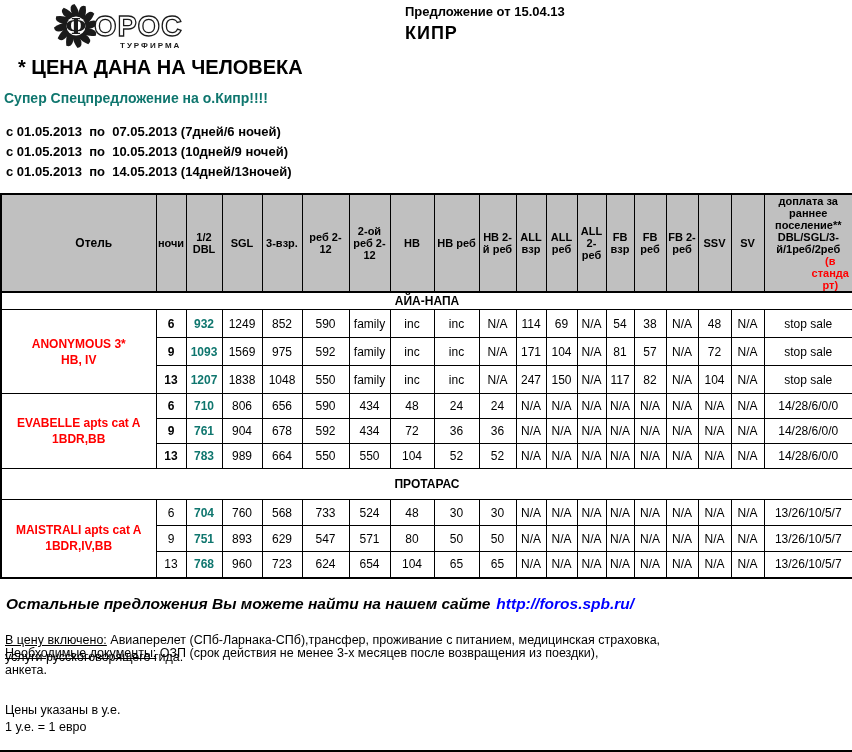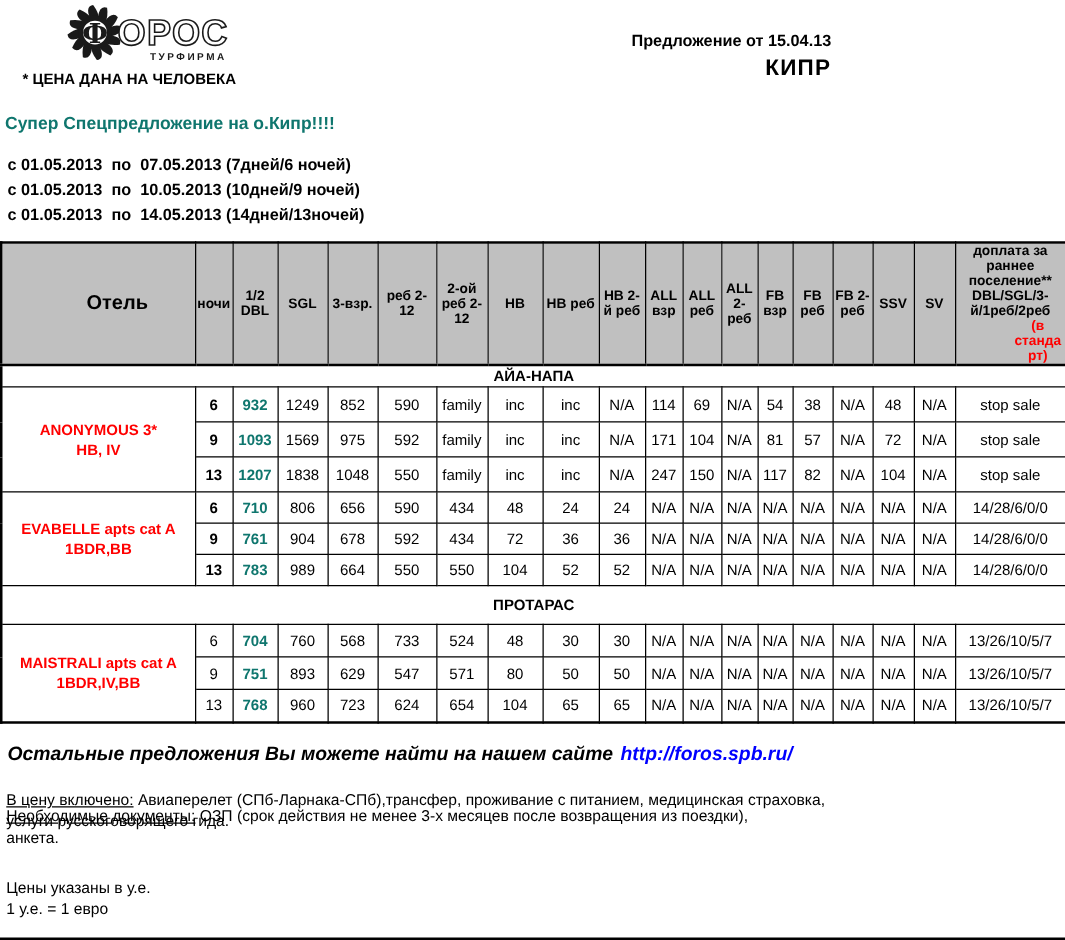--- a/index.html
+++ b/index.html
@@ -1,37 +1,37 @@
 <!DOCTYPE html>
 <html><head>
 <meta charset="utf-8">
 <style>
   html,body{margin:0;padding:0;background:#fff;}
   .page{position:relative;width:852px;height:752px;background:#fff;overflow:hidden;
         font-family:"Liberation Sans",sans-serif;color:#000;}
 
   
   .logo{position:absolute;left:50px;top:2px;}
-  .center-head{position:absolute;left:405px;top:25px;width:260px;text-align:right;}
+  .center-head{position:absolute;left:405px;top:4px;width:260px;text-align:left;}
   .offer-date{font-size:13px;font-weight:bold;}
   .country{font-size:18px;font-weight:bold;margin-top:4px;letter-spacing:1px;}
-  .per-person{position:absolute;left:18px;top:56px;font-size:12px;font-weight:bold;}
+  .per-person{position:absolute;left:18px;top:56px;font-size:20px;font-weight:bold;}
   .promo{position:absolute;left:4px;top:90px;font-size:14px;font-weight:bold;color:#0f766e;}
   .dates{position:absolute;left:6px;top:122px;font-size:13px;font-weight:bold;line-height:20px;}
   .dates div{white-space:pre;}
 
   
   table.price{position:absolute;top:193px;left:0;width:852px;border-collapse:collapse;
               table-layout:fixed;border:2px solid #000;}
   table.price th,table.price td{border:1px solid #000;text-align:center;vertical-align:middle;
               padding:0 1px;overflow:hidden;}
   table.price thead tr{height:92px;}
   table.price th{background:#c0c0c0;font-size:11px;font-weight:bold;overflow-wrap:break-word;
               border-bottom:2px solid #000;text-align:center;}
-  table.price th:first-child{font-size:16px;padding-left:31px;}
+  table.price th:first-child{font-size:12px;padding-left:31px;}
   table.price td{font-size:12px;background:#fff;}
   .std-note{color:#ff0000;margin-left:44px;}
   .band td{font-weight:bold;border-top:2px solid #000;background:#fff;font-size:12px;}
   .band-0 td{height:16px;}
   .band-1 td{height:30px;}
   .g-0-0{height:28px;}
   .g-0-1{height:25px;}
   .g-1-0{height:26px;}
   .group-end td{border-bottom:2px solid #000;}
   .hotel-cell{color:#ff0000;font-weight:bold;font-size:13px;line-height:16px;}

